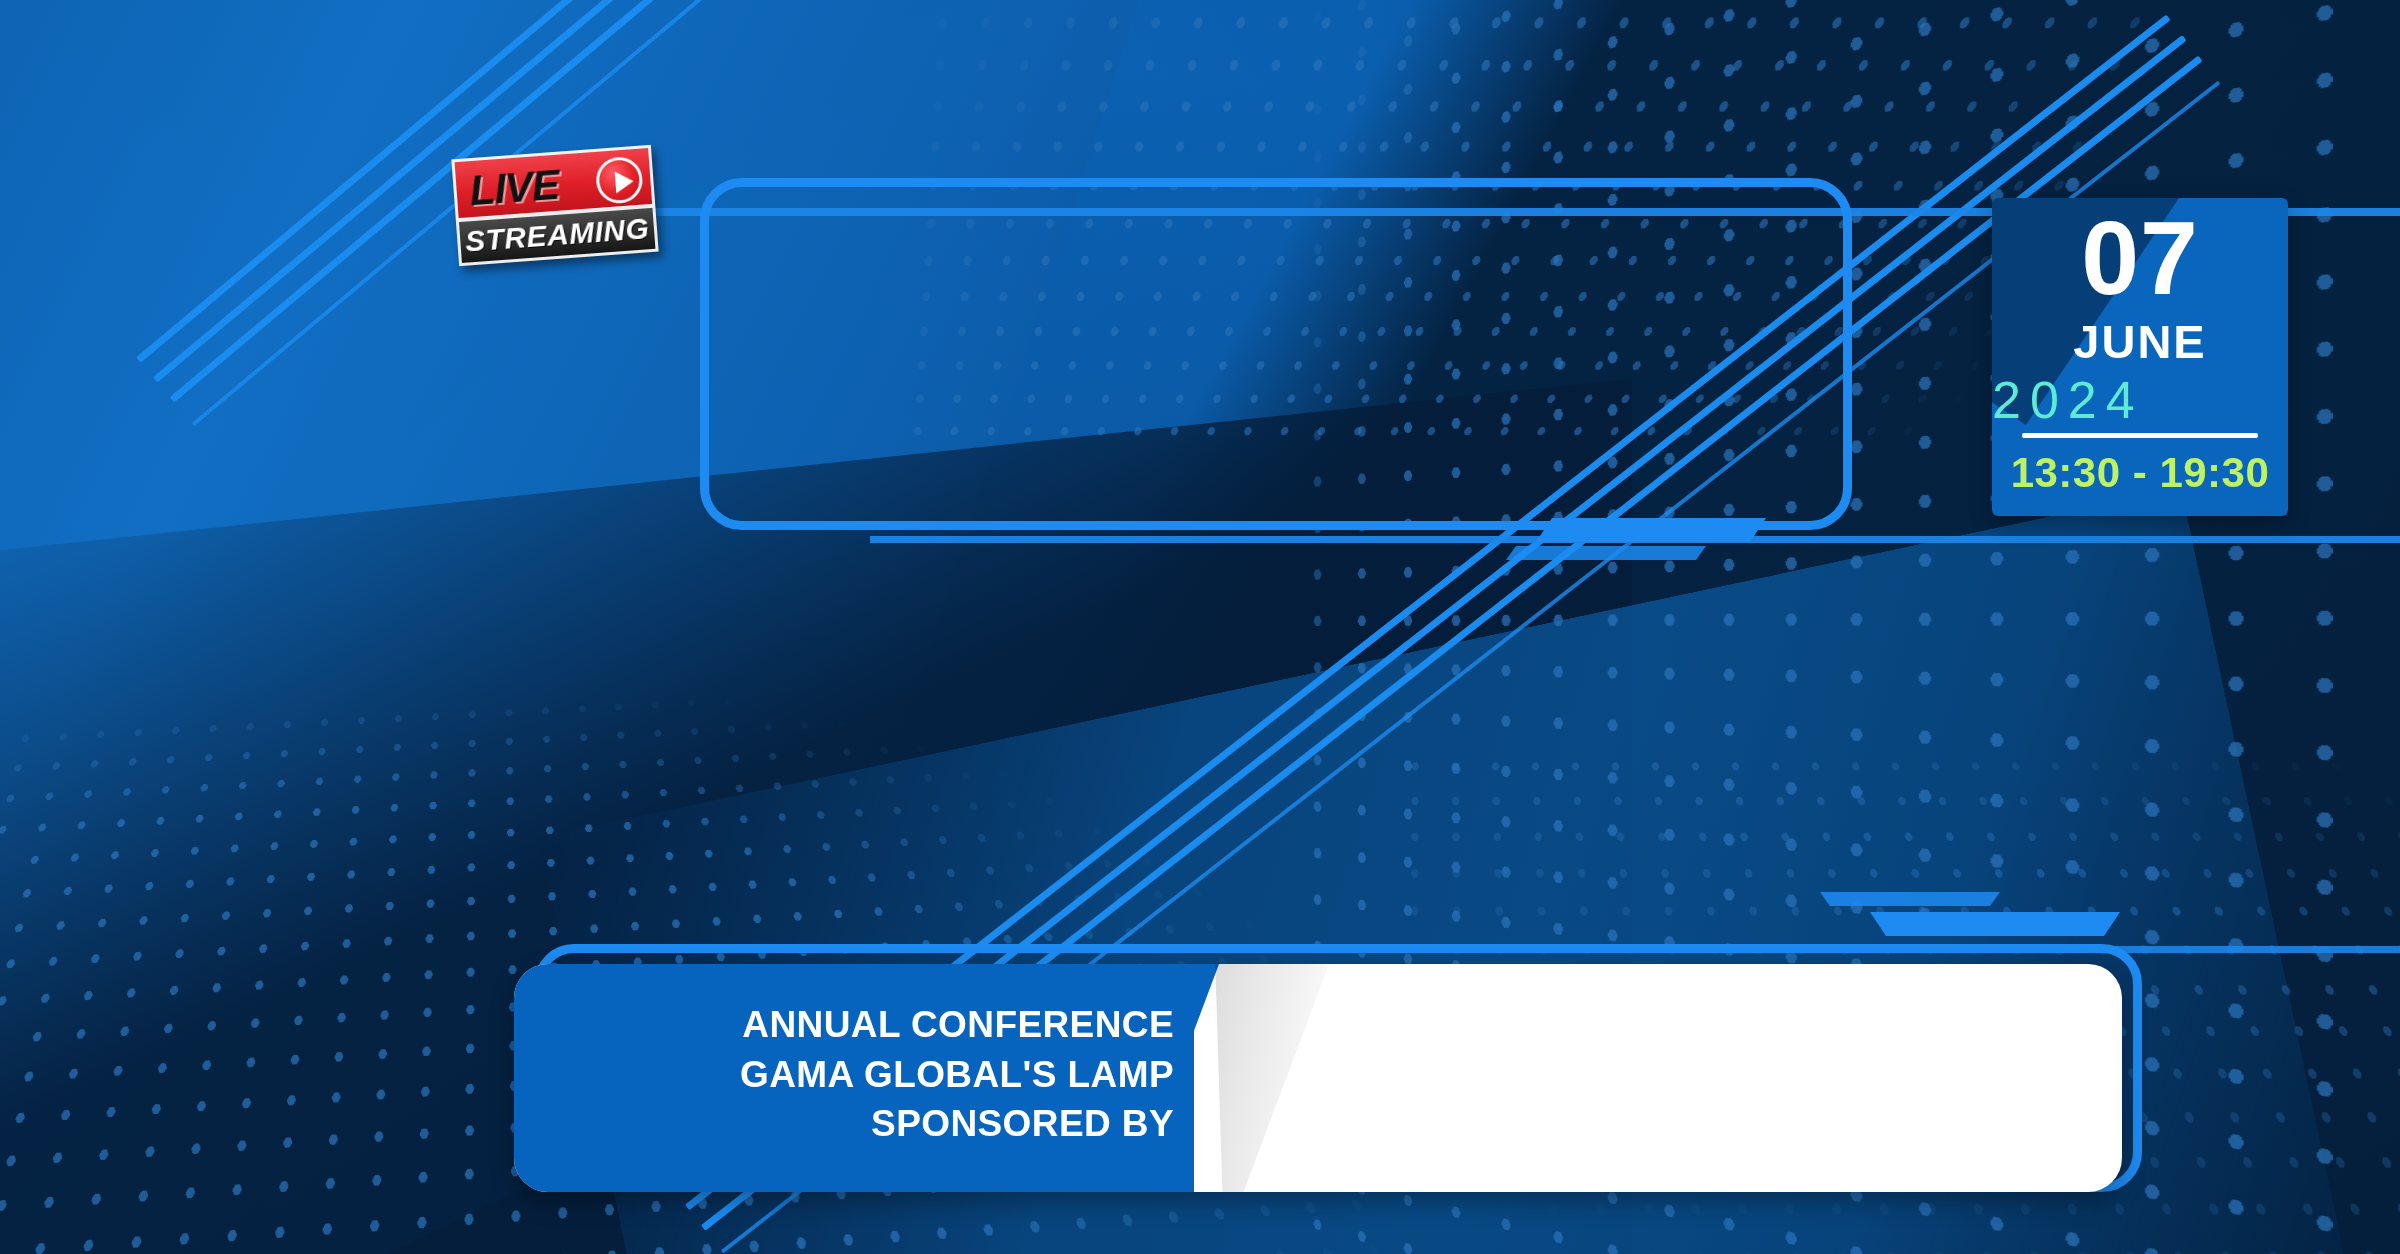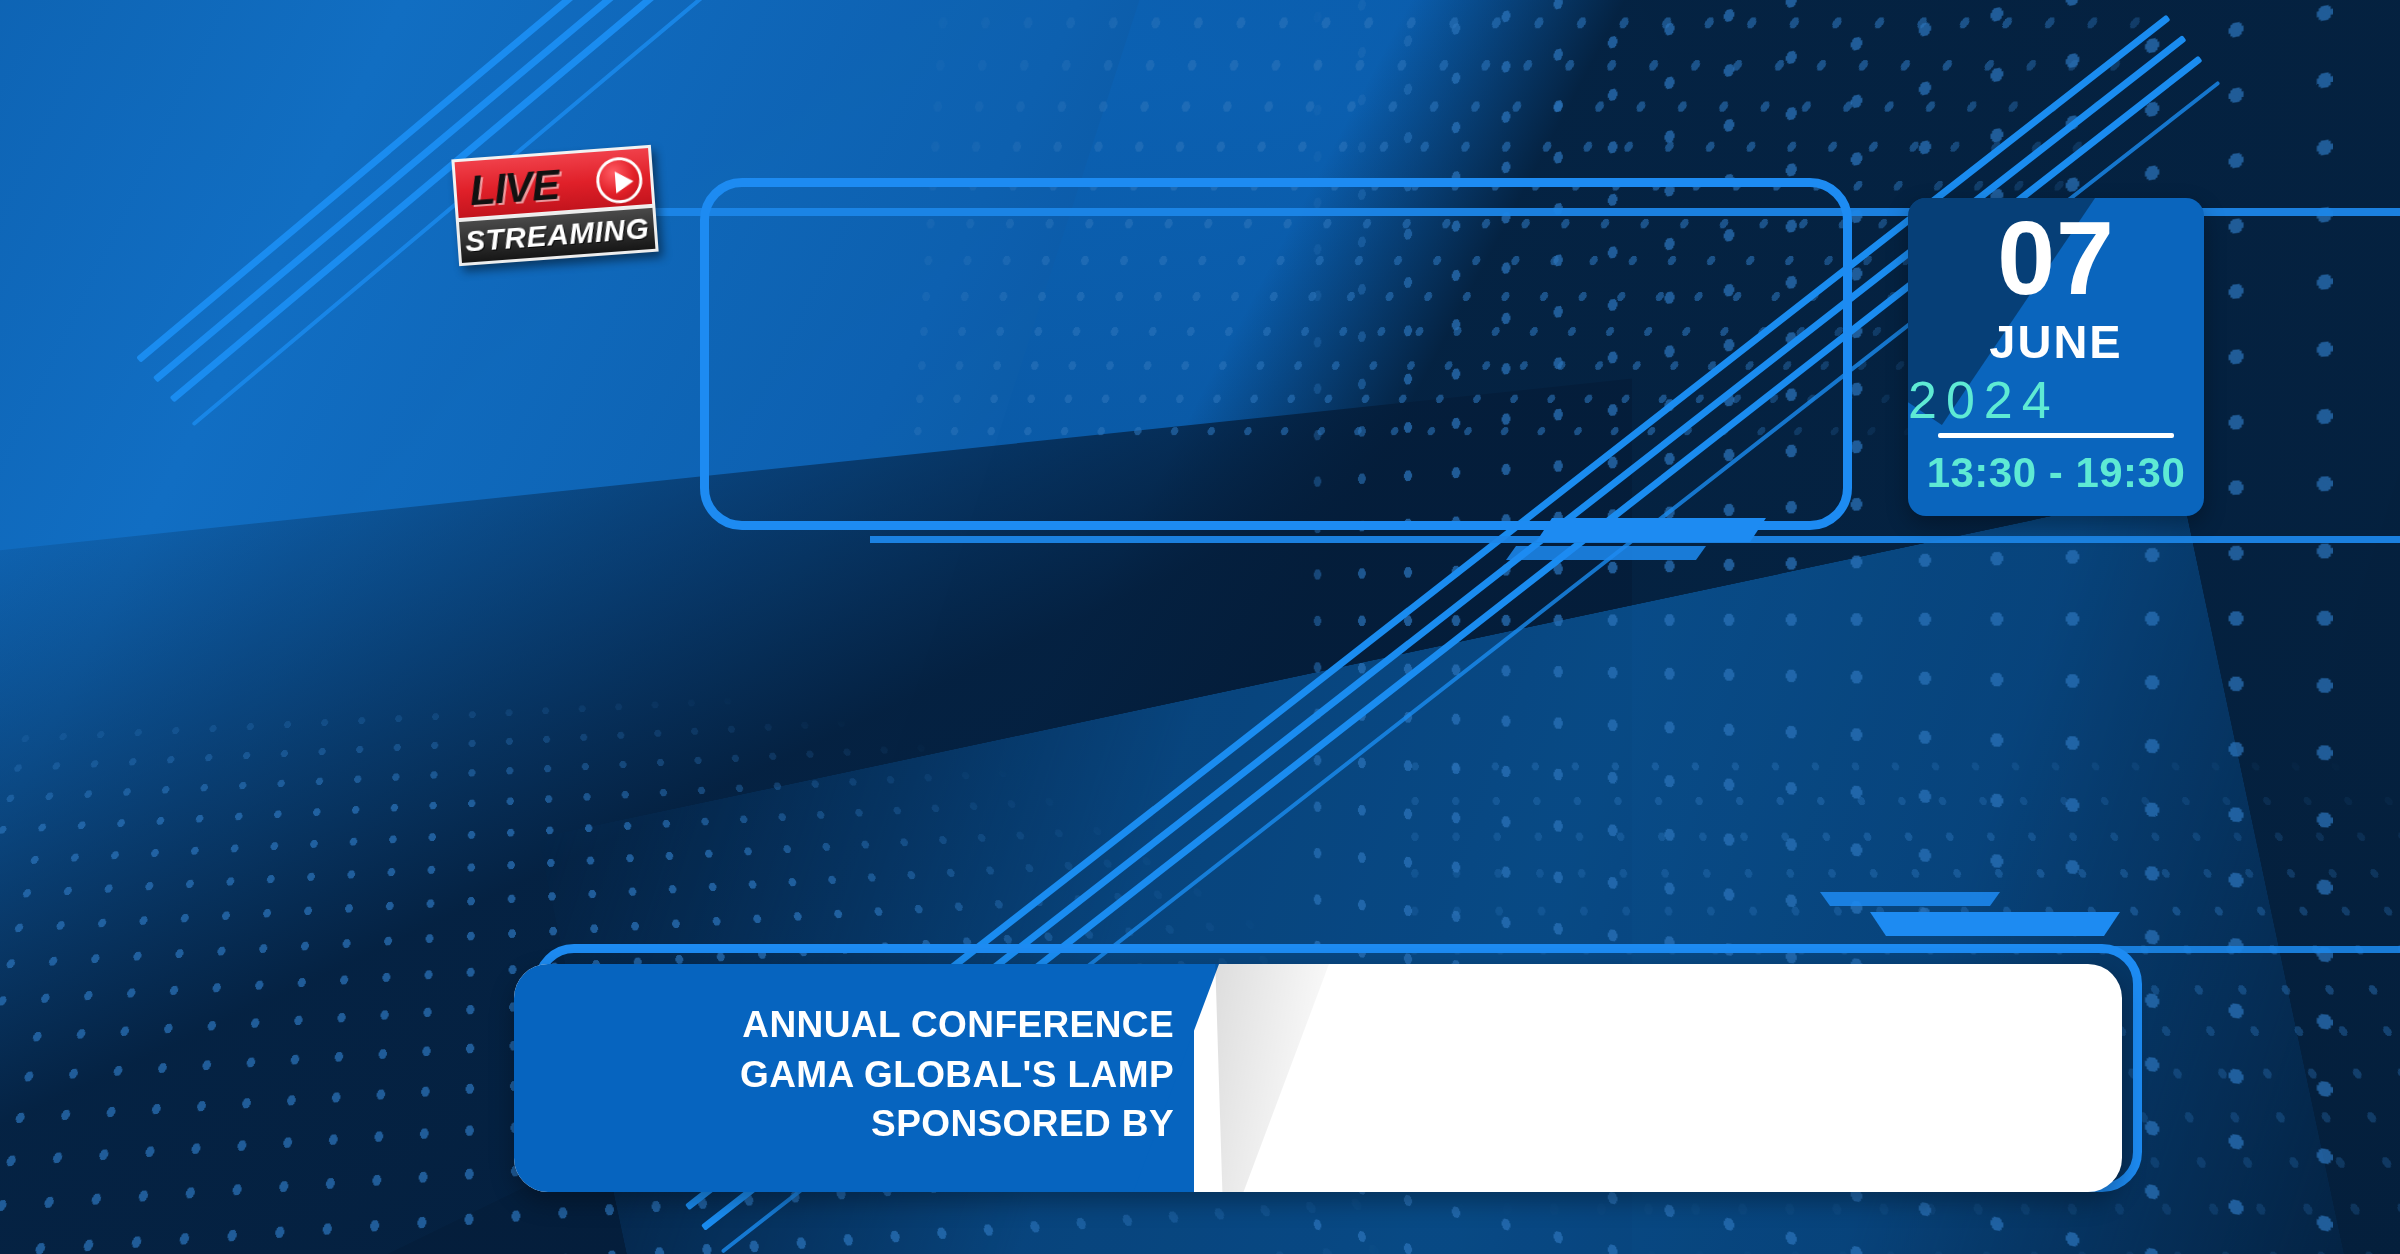--- a/index.html
+++ b/index.html
@@ -189,22 +189,22 @@
     clip-path:polygon(16px 0,230px 0,214px 24px,0 24px);
   }
   .title-accent-bar2{
     position:absolute;left:1506px;top:546px;width:200px;height:14px;
     background:#1d8bf2;opacity:.85;
     clip-path:polygon(10px 0,200px 0,190px 14px,0 14px);
   }
 
   
   .date-card{
-    position:absolute;left:1908px;top:198px;width:296px;height:318px;
-    background:#0a65bd;border-radius:18px;
+    position:absolute;left:1992px;top:198px;width:296px;height:318px;
+    background:#0a65bd;border-radius:6px;
     box-shadow:0 8px 22px rgba(0,0,0,.3);
     overflow:hidden;
   }
   .date-card .dc-notch{
     position:absolute;left:-120px;top:-120px;width:260px;height:300px;
     background:rgba(4,32,62,.55);
     transform:rotate(34deg);
   }
   .date-day{
     position:absolute;left:0;right:0;top:8px;text-align:center;
@@ -216,21 +216,21 @@
   }
   .date-year{
     position:absolute;left:0;right:0;top:176px;
     font-size:52px;line-height:1;color:#5eead4;letter-spacing:9px;
   }
   .date-rule{
     position:absolute;left:30px;right:30px;top:235px;height:5px;background:#fff;border-radius:2px;
   }
   .date-time{
     position:absolute;left:0;right:0;top:254px;text-align:center;
-    font-size:42px;line-height:1;font-weight:bold;color:#5eead4;letter-spacing:.5px;
+    font-size:42px;line-height:1;font-weight:bold;color:#bef264;letter-spacing:.5px;
   }
 
   
   .bottom-outline{
     position:absolute;left:534px;top:944px;width:1608px;height:248px;
     border:9px solid #1d8bf2;border-radius:40px;box-sizing:border-box;
   }
   .bottom-card{
     position:absolute;left:514px;top:964px;width:1608px;height:228px;
     border-radius:34px;overflow:hidden;

